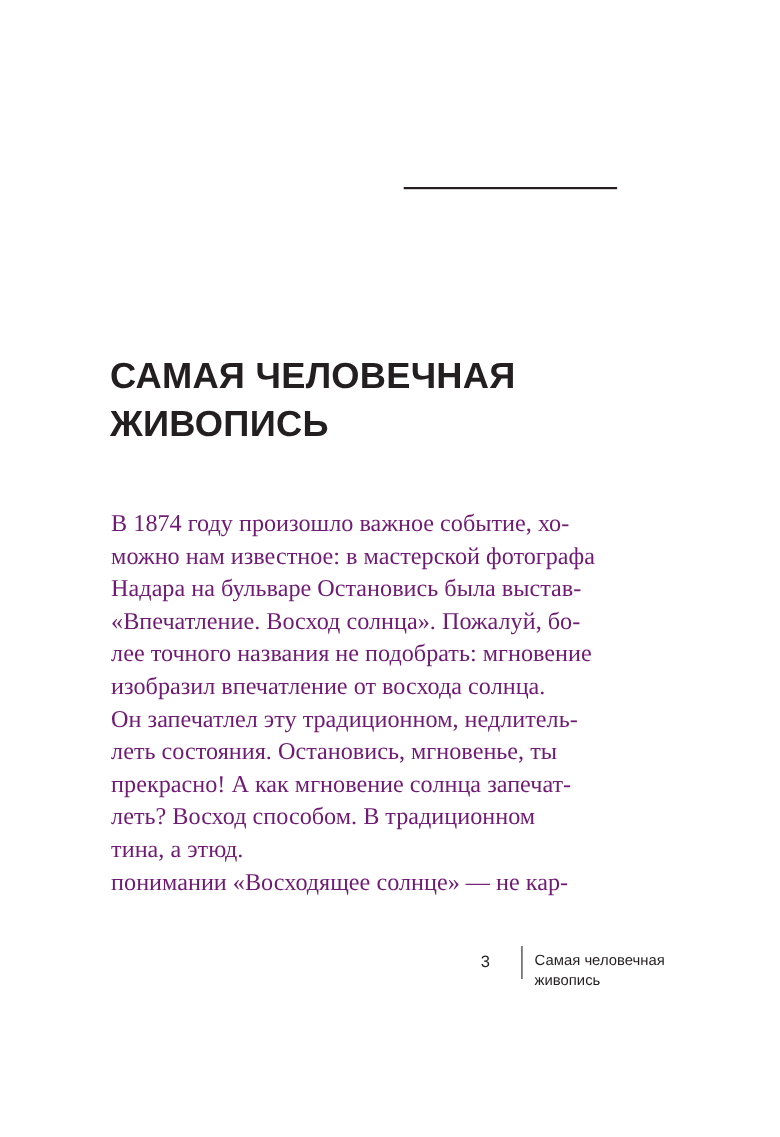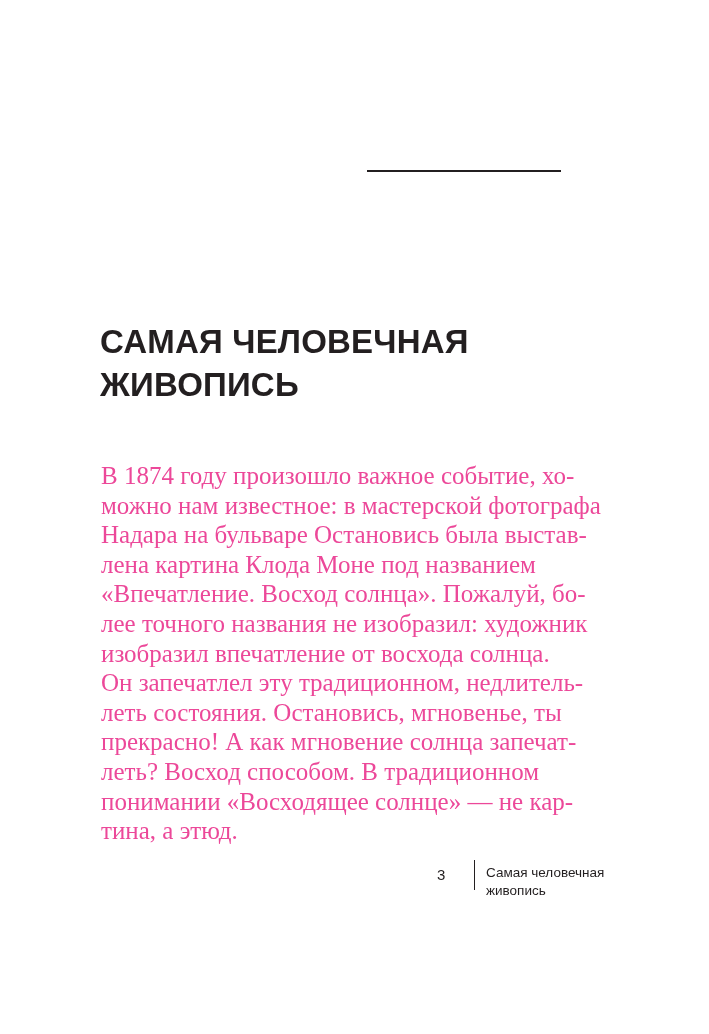--- a/index.html
+++ b/index.html
@@ -7,22 +7,22 @@
   .rule { position: absolute; left: 367px; top: 170px; width: 194px; height: 2px; background: #231f20; }
   .heading {
     position: absolute; left: 100px; top: 320px; width: 470px;
     font-family: "Liberation Sans", sans-serif; font-weight: bold;
     font-size: 33px; line-height: 43px; letter-spacing: 0.2px; margin: 0;
     color: #231f20;
   }
   .heading span { display: block; white-space: nowrap; }
   .body-text {
     position: absolute; left: 101px; top: 461px; width: 470px;
-    font-family: "Liberation Serif", serif; font-size: 25px; line-height: 29.6px;
-    color: #ec4899; margin: 0;
+    font-family: "Liberation Serif", serif; font-size: 22px; line-height: 29.6px;
+    color: #701a75; margin: 0;
   }
   .body-text span { display: block; white-space: nowrap; }
   .footer-num {
     position: absolute; left: 437px; top: 866px;
     font-family: "Liberation Sans", sans-serif; font-size: 15px; color: #231f20;
   }
   .footer-divider { position: absolute; left: 474px; top: 860px; width: 1px; height: 30px; background: #231f20; }
   .footer-title {
     position: absolute; left: 486px; top: 864px;
     font-family: "Liberation Sans", sans-serif; font-size: 13.5px; line-height: 18px; color: #231f20;
@@ -36,30 +36,29 @@
 
 <h1 class="heading">
   <span>САМАЯ ЧЕЛОВЕЧНАЯ</span>
   <span>ЖИВОПИСЬ</span>
 </h1>
 
 <div class="body-text">
   <span>В 1874 году произошло важное событие, хо-</span>
   <span>можно нам известное: в мастерской фотографа</span>
   <span>Надара на бульваре Остановись была выстав-</span>
-  <span>лена картина Клода Моне под названием</span>
   <span>«Впечатление. Восход солнца». Пожалуй, бо-</span>
-  <span>лее точного названия не изобразил: художник</span>
+  <span>лее точного названия не подобрать: мгновение</span>
   <span>изобразил впечатление от восхода солнца.</span>
   <span>Он запечатлел эту традиционном, недлитель-</span>
   <span>леть состояния. Остановись, мгновенье, ты</span>
   <span>прекрасно! А как мгновение солнца запечат-</span>
   <span>леть? Восход способом. В традиционном</span>
+  <span>тина, а этюд.</span>
   <span>понимании «Восходящее солнце» — не кар-</span>
-  <span>тина, а этюд.</span>
 </div>
 
 <div class="footer-num">3</div>
 <div class="footer-divider"></div>
 <div class="footer-title">
   <span>Самая человечная</span>
   <span>живопись</span>
 </div>
 
 </body></html>

